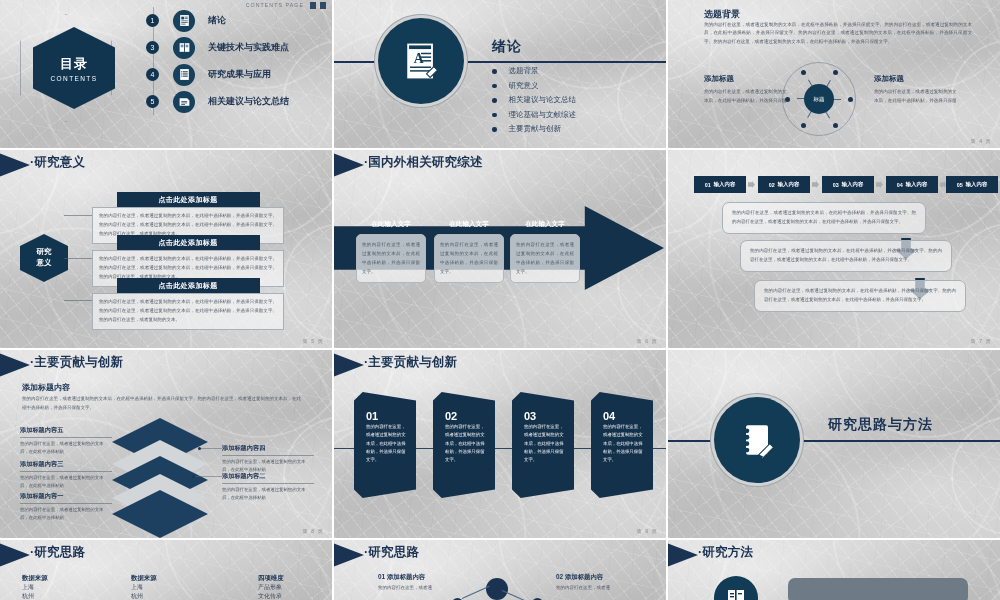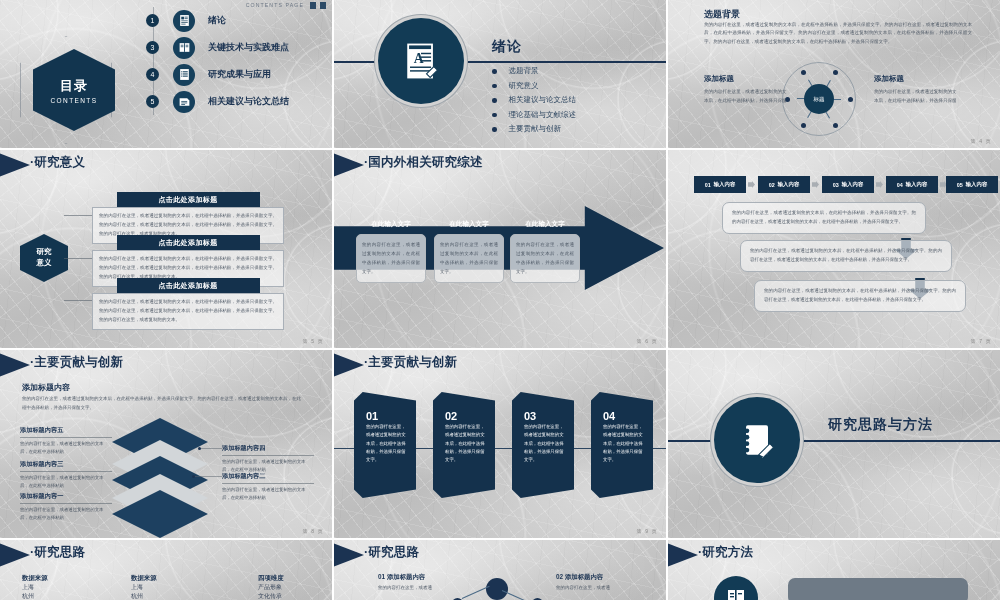--- a/index.html
+++ b/index.html
@@ -59,21 +59,21 @@
   .hdr .ttl {
     position:absolute; left:30px; top:4px;
     font-size:12.5px; font-weight:bold; color:#1b3352;
     letter-spacing:.2px;
   }
   .pageno {
     position:absolute; right:8px; bottom:4px;
     font-size:5px; color:#8a8a8a; letter-spacing:1.2px;
   }
   
-  .hexwrap { position:absolute; left:20px; top:36px; width:92px; height:108px; }
+  .hexwrap { position:absolute; left:20px; top:14px; width:92px; height:108px; }
   .hex-outline {
     position:absolute; inset:0;
     border:1px solid rgba(120,130,140,.55);
     clip-path: polygon(50% 0,100% 25%,100% 75%,50% 100%,0 75%,0 25%);
   }
   .hex-fill {
     position:absolute; left:13px; top:13px; width:82px; height:82px;
     background:#12354f;
     clip-path: polygon(50% 0,100% 25%,100% 75%,50% 100%,0 75%,0 25%);
     display:flex; flex-direction:column; align-items:center; justify-content:center;

